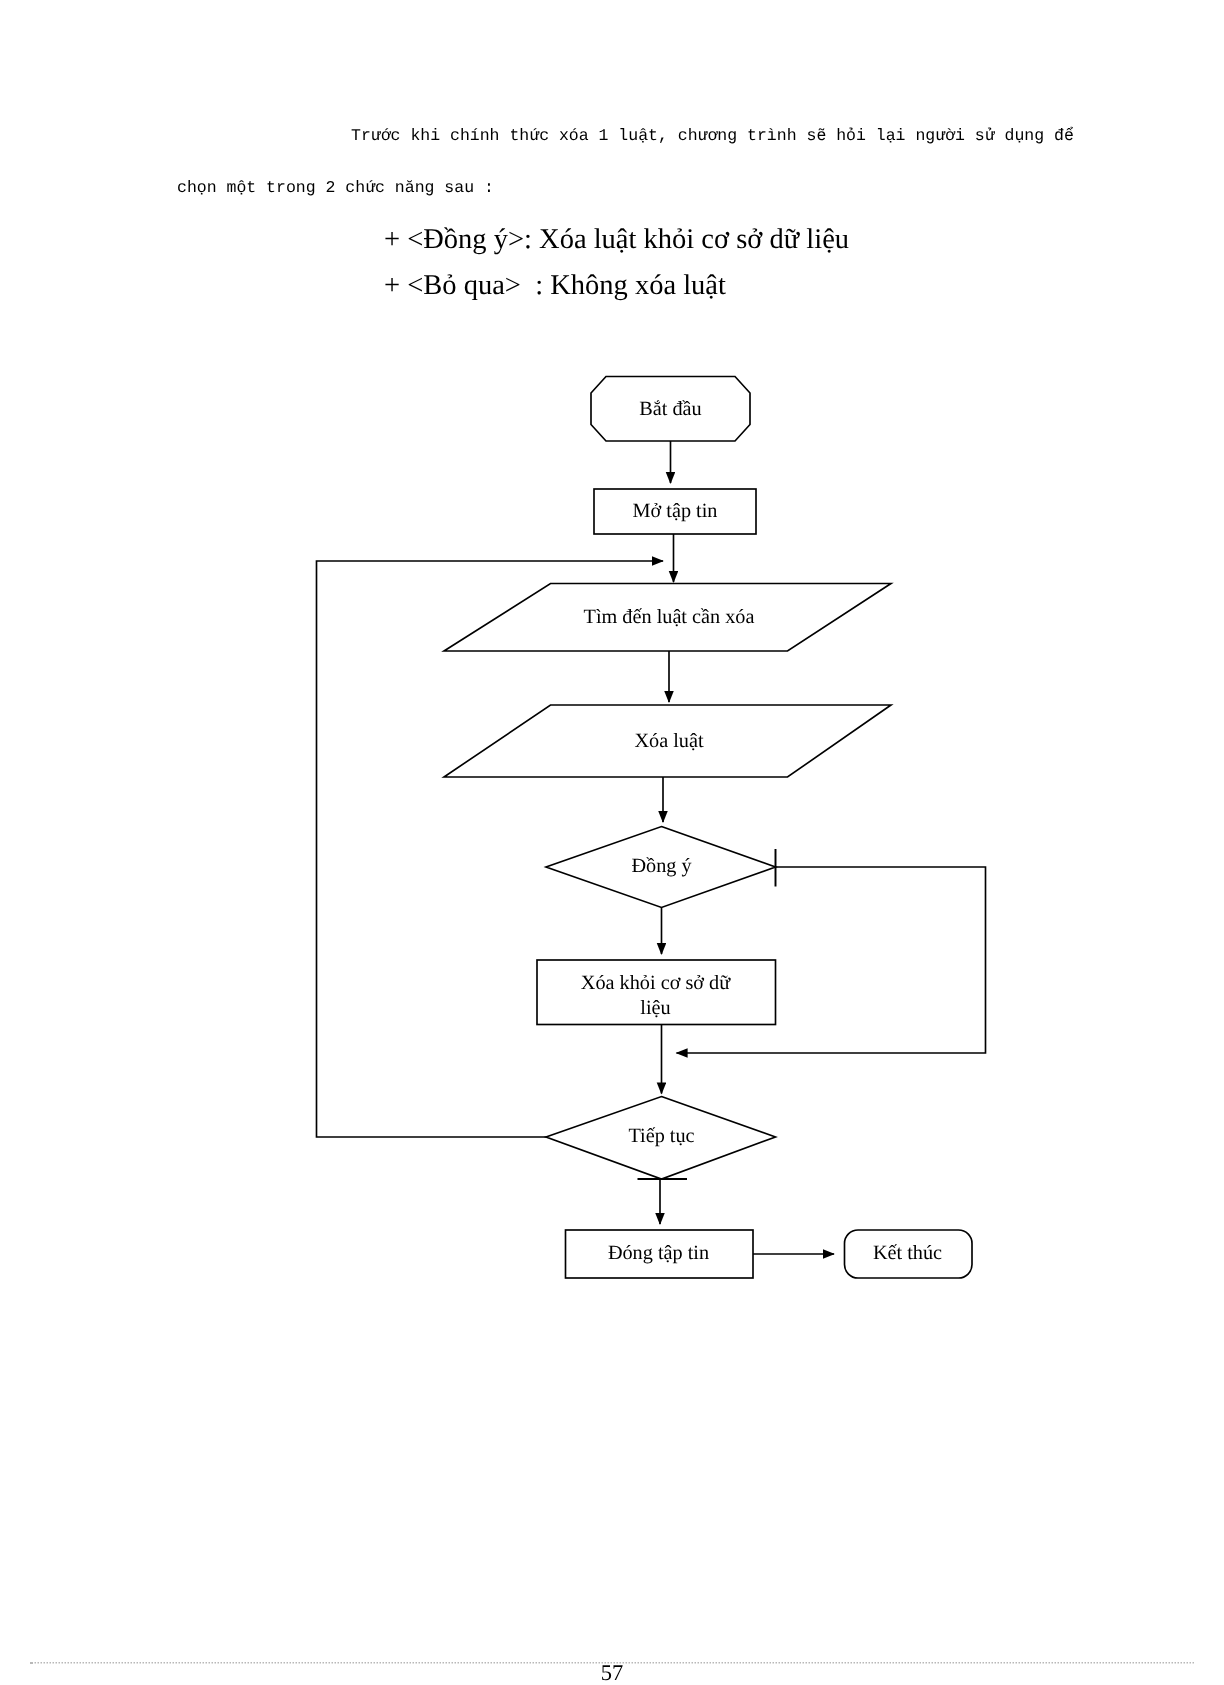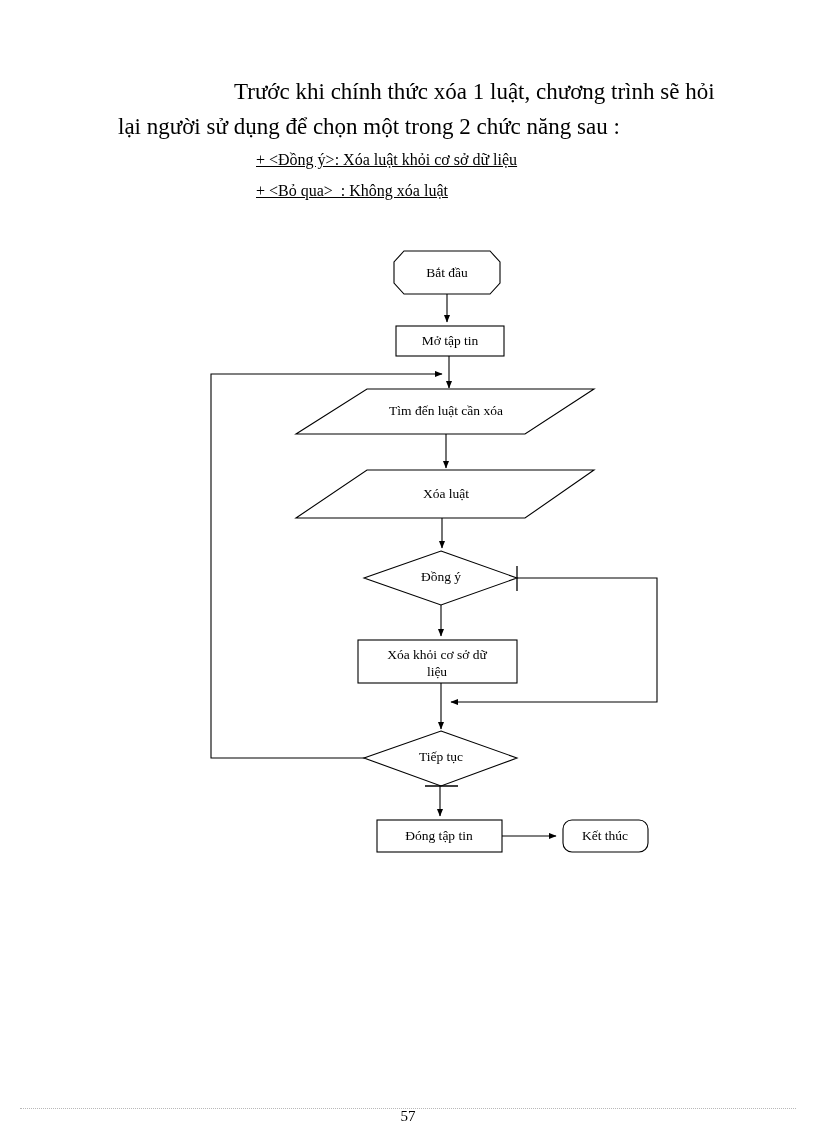--- a/index.html
+++ b/index.html
@@ -17,34 +17,34 @@
   }
 
   
   #text-block {
     position: absolute;
     left: 118px;
     top: 74px;
     width: 600px;
   }
   .para {
-    font-size: 23px;
+    font-size: 11px;
     line-height: 35px;
     text-align: left;
     margin: 0;
     white-space: pre-wrap;
+    font-family: Liberation Mono, monospace;
   }
   .para .indent { display: inline-block; width: 116px; }
   .bullet-line {
-    font-size: 16px;
+    font-size: 19px;
     line-height: 31px;
     margin: 0;
     padding-left: 138px;
     white-space: pre;
-    text-decoration: underline;
   }
 
   
   #flowchart {
     position: absolute;
     left: 0;
     top: 0;
     width: 732px;
     height: 1000px;
     pointer-events: none;

